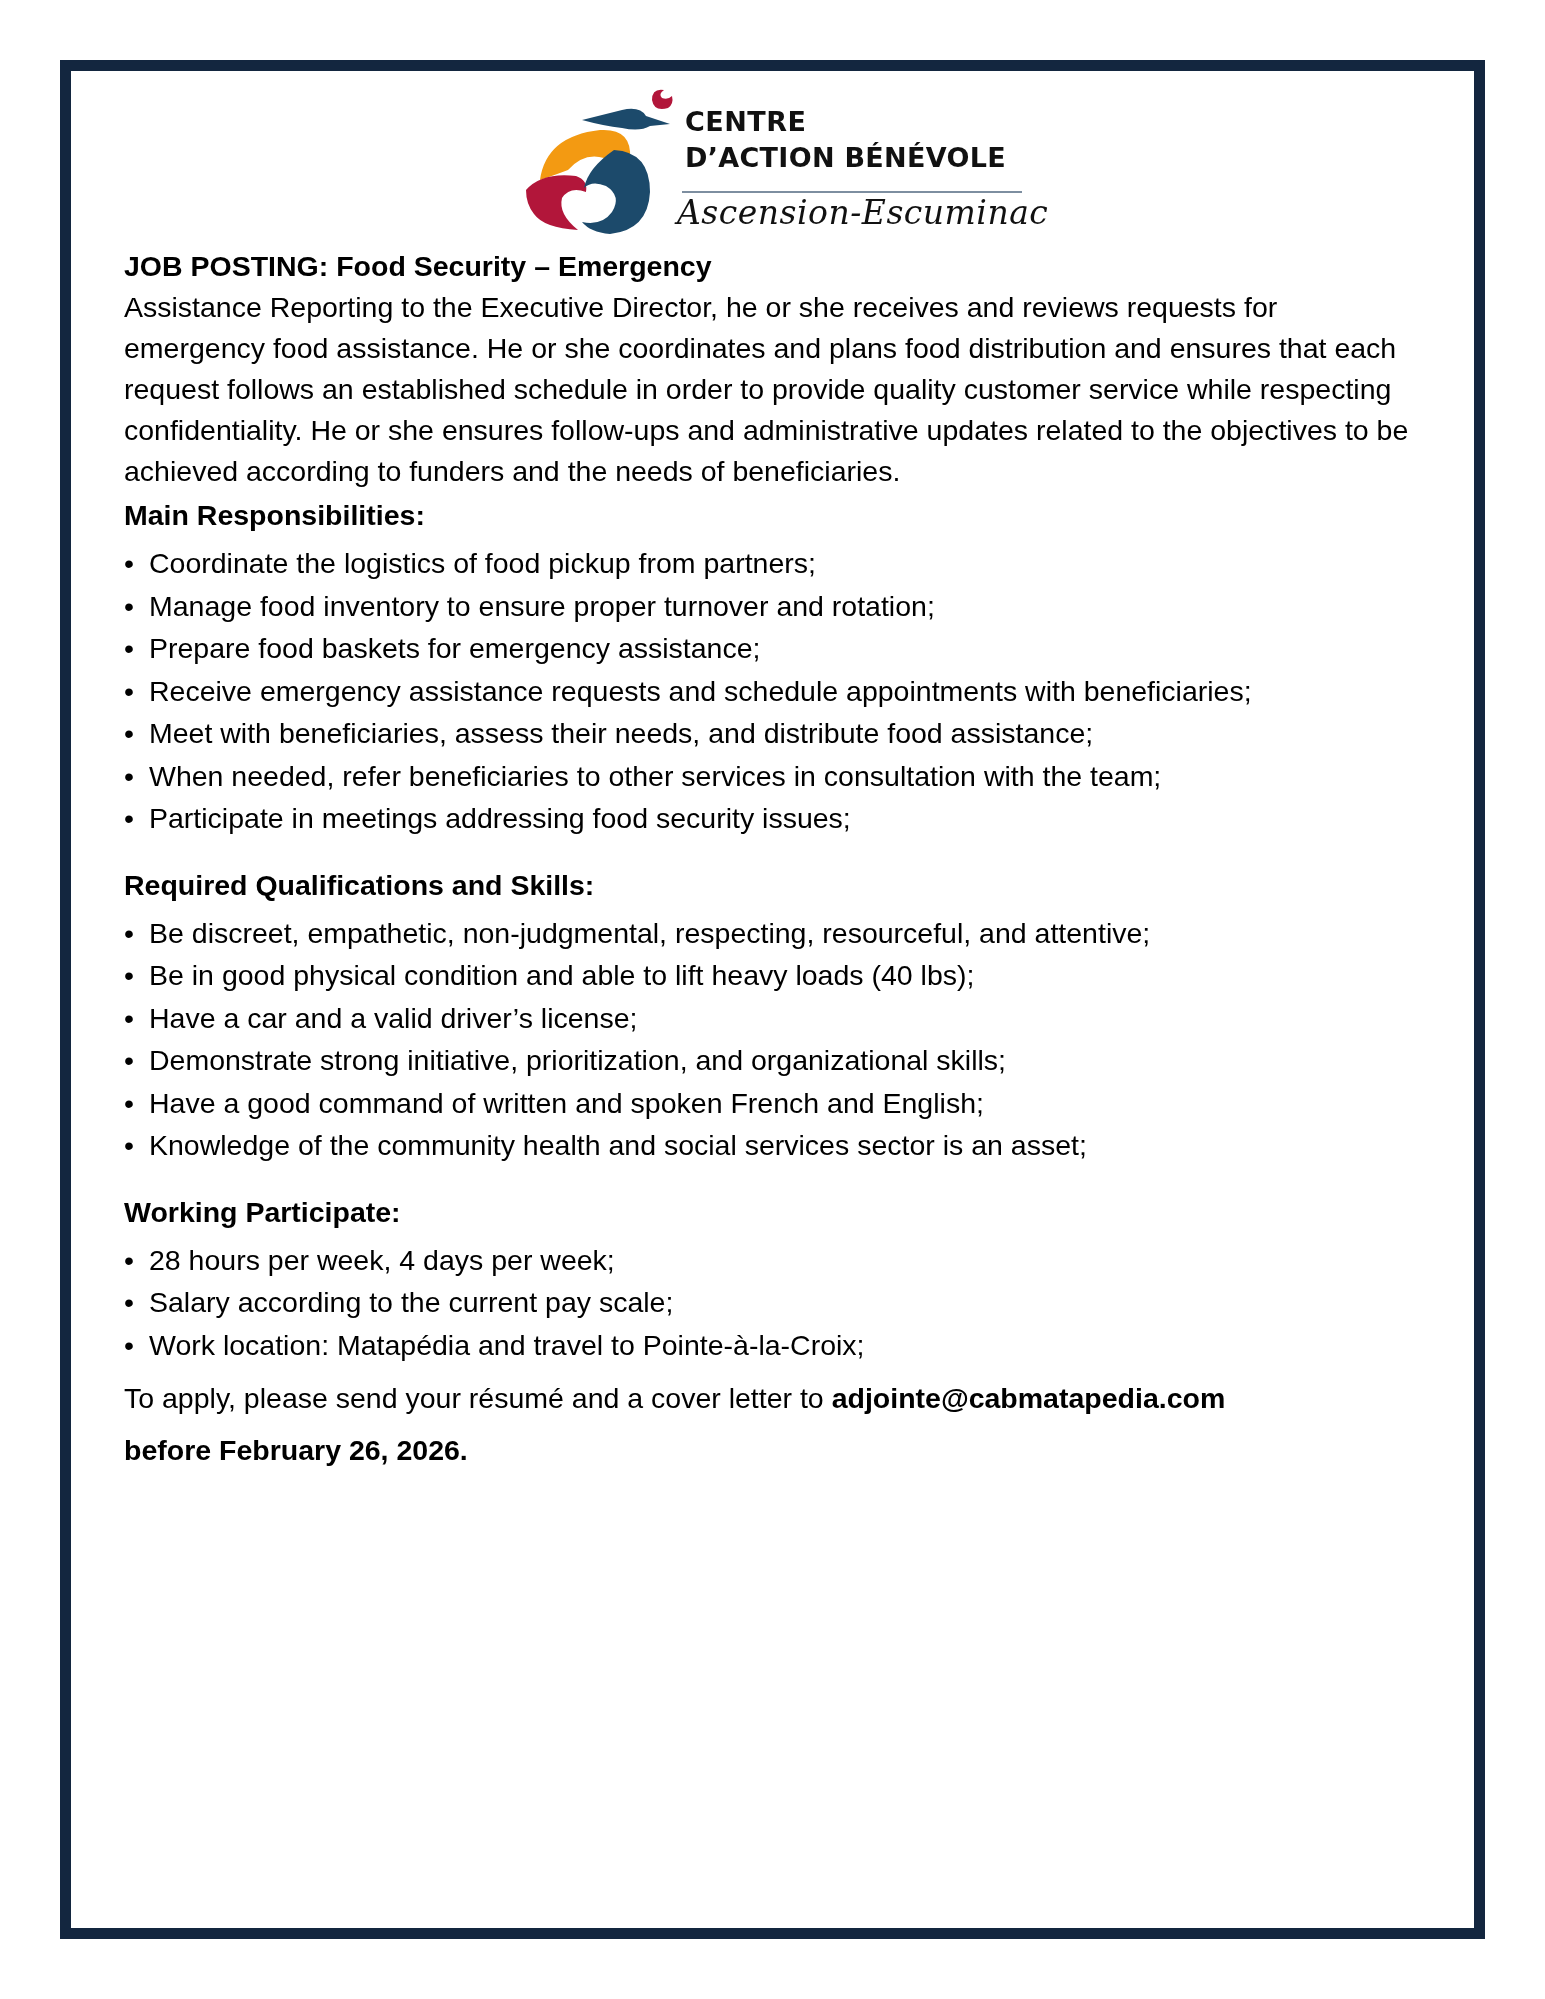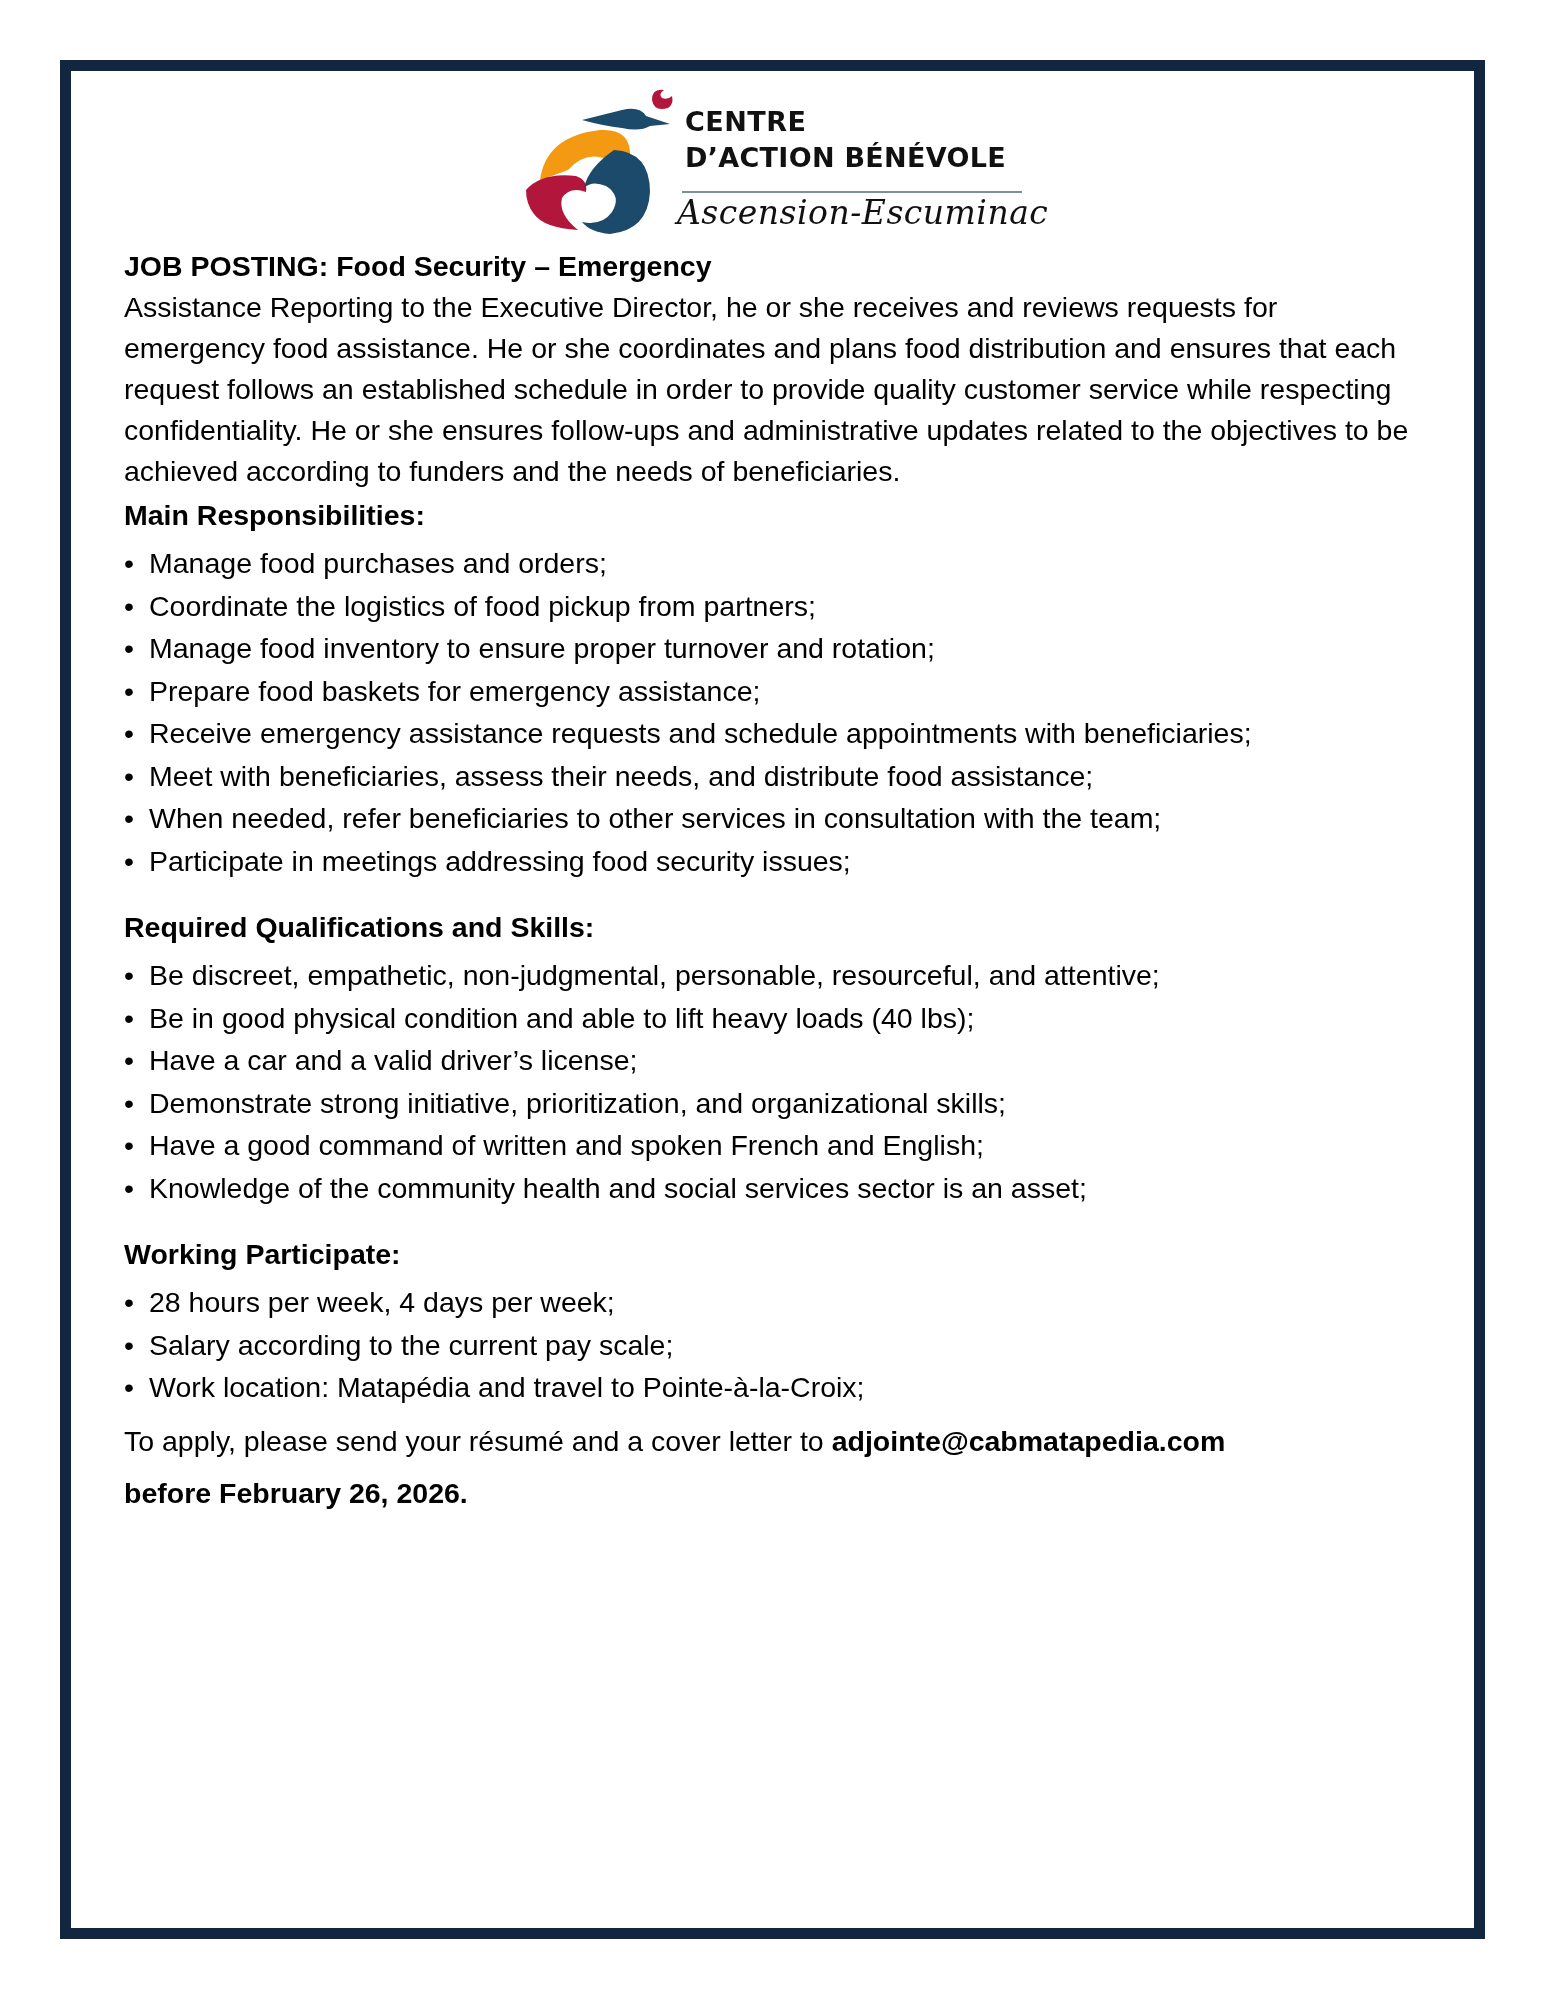--- a/index.html
+++ b/index.html
@@ -52,34 +52,33 @@
   <div class="logo-rule"></div>
   <div class="logo-script">Ascension-Escuminac</div>
 </div>
 
 <div class="content">
   <div class="title">JOB POSTING: Food Security – Emergency</div>
   <p class="intro">Assistance Reporting to the Executive Director, he or she receives and reviews requests for emergency food assistance. He or she coordinates and plans food distribution and ensures that each request follows an established schedule in order to provide quality customer service while respecting confidentiality. He or she ensures follow-ups and administrative updates related to the objectives to be achieved according to funders and the needs of beneficiaries.</p>
 
   <div class="section-title">Main Responsibilities:</div>
   <ul>
-      <li><span class="bullet">•</span><span>Manage food purchases and orders;</span></li>
       <li><span class="bullet">•</span><span>Coordinate the logistics of food pickup from partners;</span></li>
       <li><span class="bullet">•</span><span>Manage food inventory to ensure proper turnover and rotation;</span></li>
       <li><span class="bullet">•</span><span>Prepare food baskets for emergency assistance;</span></li>
       <li><span class="bullet">•</span><span>Receive emergency assistance requests and schedule appointments with beneficiaries;</span></li>
       <li><span class="bullet">•</span><span>Meet with beneficiaries, assess their needs, and distribute food assistance;</span></li>
       <li><span class="bullet">•</span><span>When needed, refer beneficiaries to other services in consultation with the team;</span></li>
       <li><span class="bullet">•</span><span>Participate in meetings addressing food security issues;</span></li>
     </ul>
 
   <div class="sp"></div>
   <div class="section-title">Required Qualifications and Skills:</div>
   <ul>
-      <li><span class="bullet">•</span><span>Be discreet, empathetic, non-judgmental, personable, resourceful, and attentive;</span></li>
+      <li><span class="bullet">•</span><span>Be discreet, empathetic, non-judgmental, respecting, resourceful, and attentive;</span></li>
       <li><span class="bullet">•</span><span>Be in good physical condition and able to lift heavy loads (40 lbs);</span></li>
       <li><span class="bullet">•</span><span>Have a car and a valid driver’s license;</span></li>
       <li><span class="bullet">•</span><span>Demonstrate strong initiative, prioritization, and organizational skills;</span></li>
       <li><span class="bullet">•</span><span>Have a good command of written and spoken French and English;</span></li>
       <li><span class="bullet">•</span><span>Knowledge of the community health and social services sector is an asset;</span></li>
     </ul>
 
   <div class="sp"></div>
   <div class="section-title">Working Participate:</div>
   <ul>

